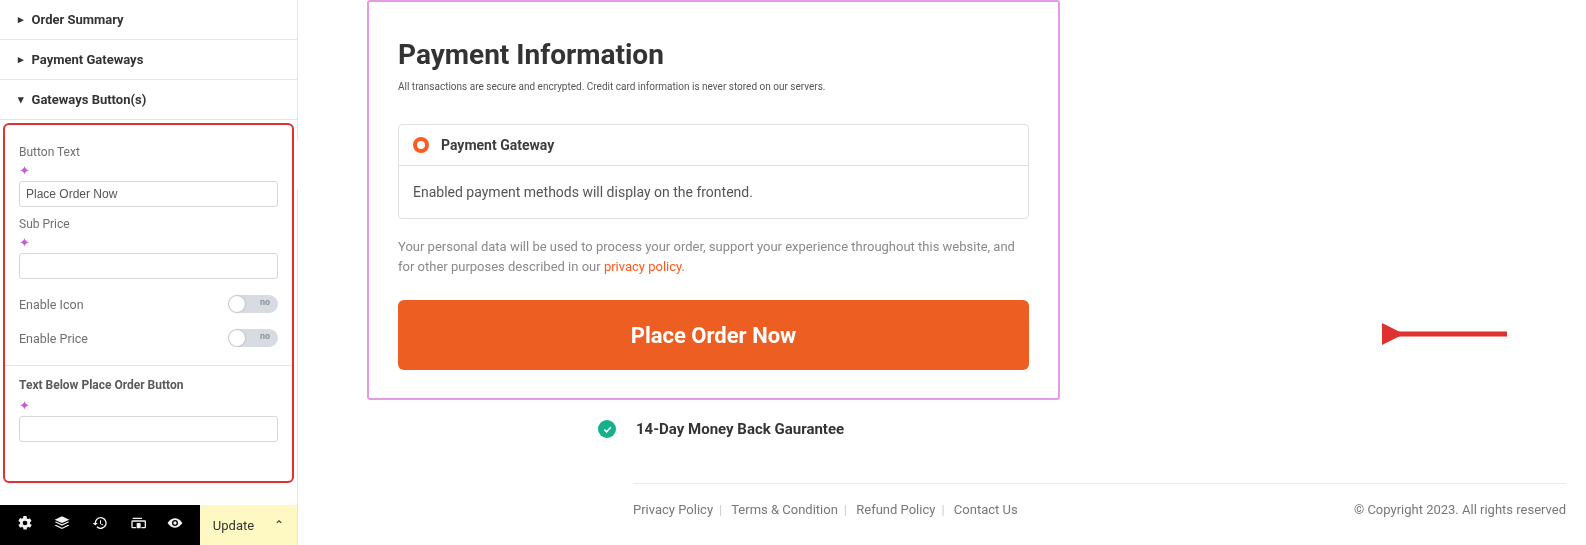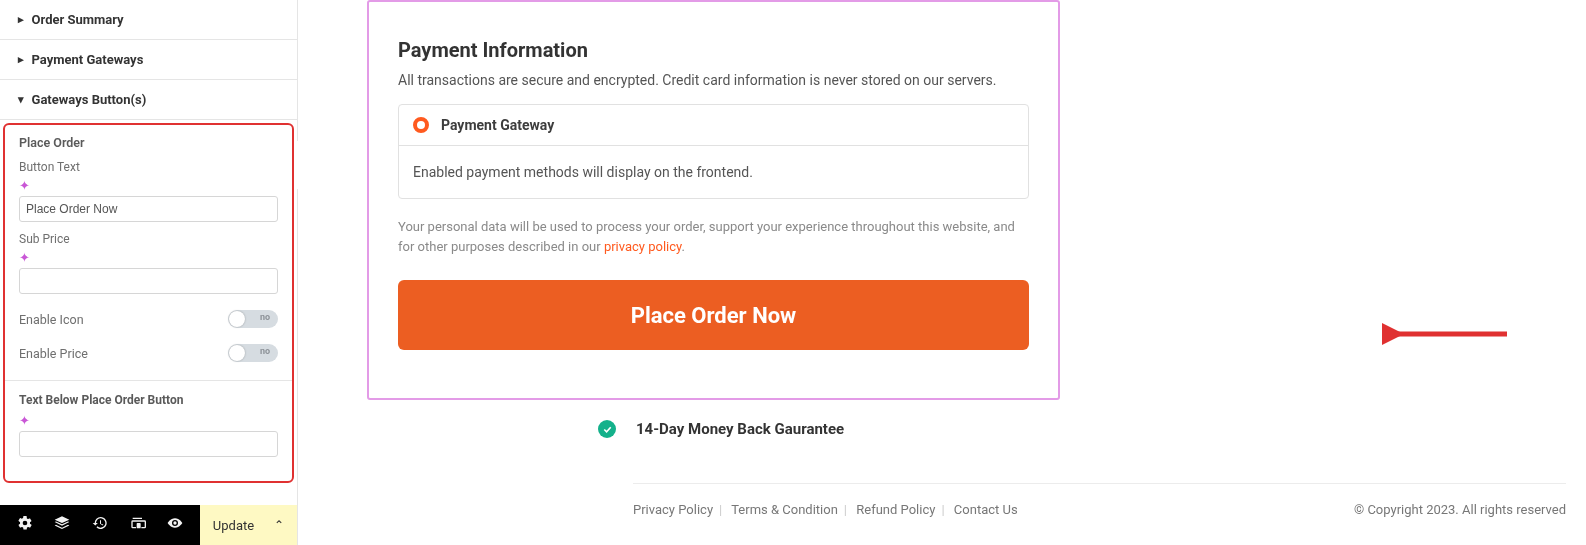--- a/index.html
+++ b/index.html
@@ -28,22 +28,22 @@
   .bb-icons { flex: 0 0 200px; background: #000; display: flex; align-items: center; justify-content: space-around; color: #fff; padding: 0 6px; }
   .bb-icons .ico { font-size: 15px; opacity: .95; }
   .bb-update { flex: 1; background: #fef9c3; display: flex; align-items: center; justify-content: center; gap: 20px; font-size: 13px; color: #333; cursor: pointer; }
   .bb-update .chev { font-size: 12px; }
 
   
   .preview { flex: 1; position: relative; background: #fff; padding: 0 0 0 0; }
   .canvas { position: relative; width: 762px; height: 476px; margin-left: 0; }
   .selection { position: absolute; left: 69px; top: 0; width: 693px; height: 400px; border: 2px solid #e39be7; border-radius: 3px; background: #fff; }
   .card { position: absolute; left: 78px; top: 6px; width: 675px; background: #fff; padding: 32px 22px 22px 22px; }
-  .card h2 { font-size: 20px; font-weight: 700; color: #333; margin-bottom: 10px; }
-  .card-desc { font-size: 14px; color: #555; margin-bottom: 16px; }
+  .card h2 { font-size: 28px; font-weight: 700; color: #333; margin-bottom: 10px; }
+  .card-desc { font-size: 10px; color: #555; margin-bottom: 32px; }
   .gateway-box { border: 1px solid #e1e1e1; border-radius: 4px; }
   .gateway-head { display: flex; align-items: center; gap: 12px; padding: 12px 14px; border-bottom: 1px solid #e1e1e1; font-size: 14px; font-weight: 700; color: #3d3d3d; }
   .radio-on { width: 16px; height: 16px; border-radius: 50%; border: 4px solid #ff5a1f; background: #fff; flex: 0 0 auto; }
   .gateway-body { padding: 18px 14px; font-size: 14px; color: #555; }
   .privacy-note { font-size: 13px; color: #8a8a8a; margin-top: 18px; line-height: 1.5; }
   .privacy-note a { color: #ff5a1f; text-decoration: none; }
   .place-order-btn { display: flex; align-items: center; justify-content: center; width: 100%; height: 70px; background: #ec5e22; color: #fff; font-size: 22px; font-weight: 700; border-radius: 6px; margin-top: 24px; cursor: pointer; }
 
   .guarantee { position: absolute; left: 300px; top: 420px; display: flex; align-items: center; gap: 20px; font-size: 15px; font-weight: 700; color: #333; }
   .check-badge { width: 18px; height: 18px; border-radius: 50%; background: #14b18b; display: flex; align-items: center; justify-content: center; }
@@ -69,21 +69,20 @@
     <div class="accordion-item">
       <span class="caret">▸</span>
       <span>Payment Gateways</span>
     </div>
     <div class="accordion-item">
       <span class="caret">▾</span>
       <span>Gateways Button(s)</span>
     </div>
 
     <div class="panel-body">
-      <div class="sect-title">Place Order</div>
 
       <div class="field-label">Button Text</div>
       <span class="ai-icon">✦</span>
       <input class="text-input" value="Place Order Now" style="">
 
       <div class="field-label">Sub Price</div>
       <span class="ai-icon">✦</span>
       <input class="text-input" value="" style="">
 
       <div class="toggle-row">

